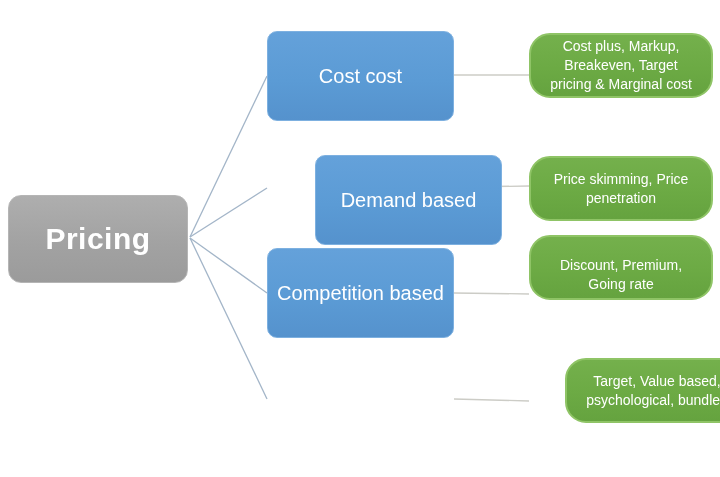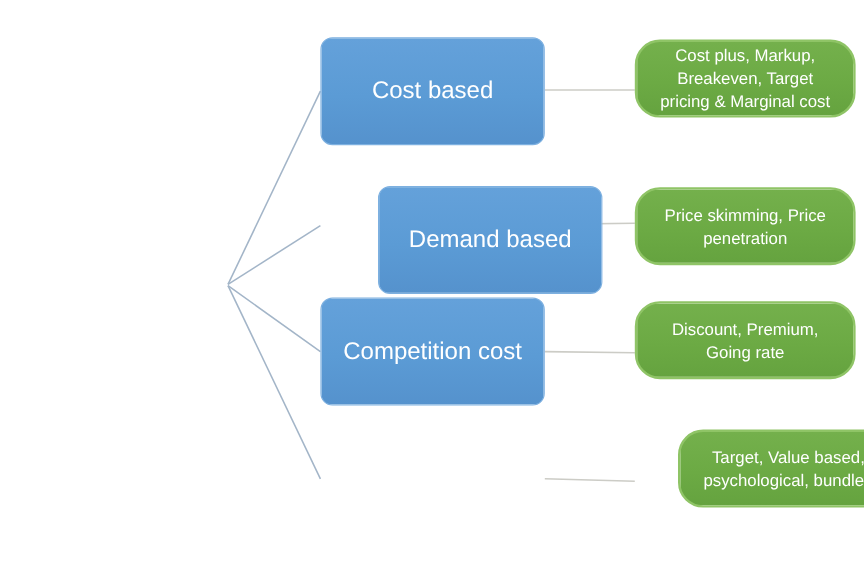--- a/index.html
+++ b/index.html
@@ -64,50 +64,53 @@
     line-height: 1.35;
     white-space: pre-line;
     padding: 4px 8px;
   }
   .cat-0 { top: 31px; }
   .cat-1 { top: 155px; margin-left: 48px; }
   .cat-2 { top: 248px; }
   .cat-3 { top: 354px; }
   .det-0 { top: 33px; }
   .det-1 { top: 156px; }
-  .det-2 { top: 251px; }
+  .det-2 { top: 235px; align-items: flex-end; }
   .det-3 { top: 358px; margin-left: 36px; }
 </style>
 </head>
 <body>
 
 <div class="canvas">
 
   <svg class="connector-layer" viewBox="0 0 720 477" xmlns="http://www.w3.org/2000/svg">
 
     <line x1="190" y1="237" x2="267" y2="76" stroke="#a3b5c8" stroke-width="1.3"></line>
     <line x1="190" y1="237" x2="267" y2="188" stroke="#a3b5c8" stroke-width="1.3"></line>
     <line x1="190" y1="238" x2="267" y2="293" stroke="#a3b5c8" stroke-width="1.3"></line>
     <line x1="190" y1="238" x2="267" y2="399" stroke="#a3b5c8" stroke-width="1.3"></line>
 
     <line x1="454" y1="75" x2="529" y2="75" stroke="#ccccc6" stroke-width="1.3"></line>
     <line x1="454" y1="187" x2="529" y2="186" stroke="#ccccc6" stroke-width="1.3"></line>
     <line x1="454" y1="293" x2="529" y2="294" stroke="#ccccc6" stroke-width="1.3"></line>
     <line x1="454" y1="399" x2="529" y2="401" stroke="#ccccc6" stroke-width="1.3"></line>
   </svg>
 
+  <div class="node node-root">
+    <span>Pricing</span>
+  </div>
 
   <div class="node node-category cat-0">
-    <span>Cost based</span>
+    <span>Cost cost</span>
   </div>
   <div class="node node-category cat-1">
     <span>Demand based</span>
   </div>
   <div class="node node-category cat-2">
-    <span>Competition cost</span>
+    <span>Competition based</span>
   </div>
 
   <div class="node node-detail det-0">
     <span>Cost plus, Markup,
 Breakeven, Target
 pricing &amp; Marginal cost</span>
   </div>
   <div class="node node-detail det-1">
     <span>Price skimming, Price
 penetration</span>

